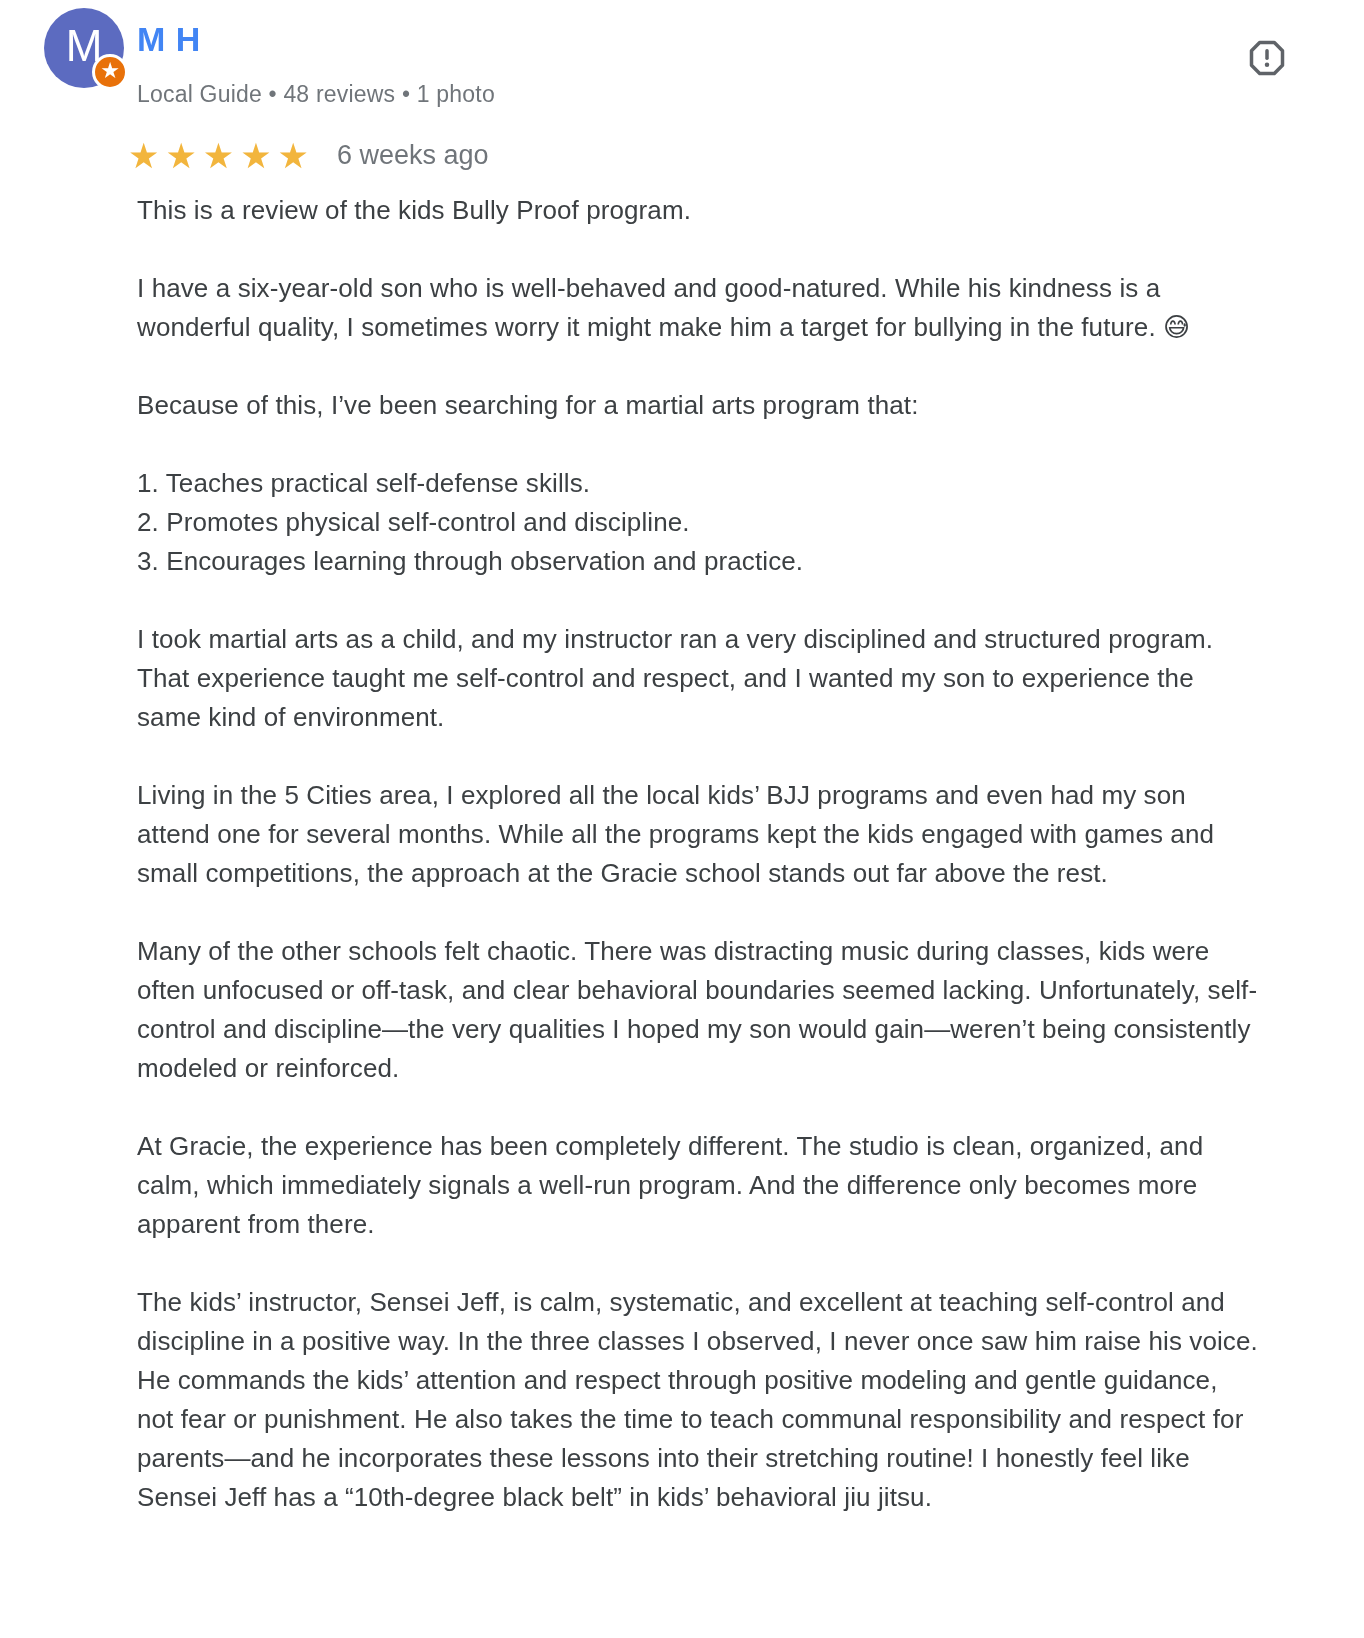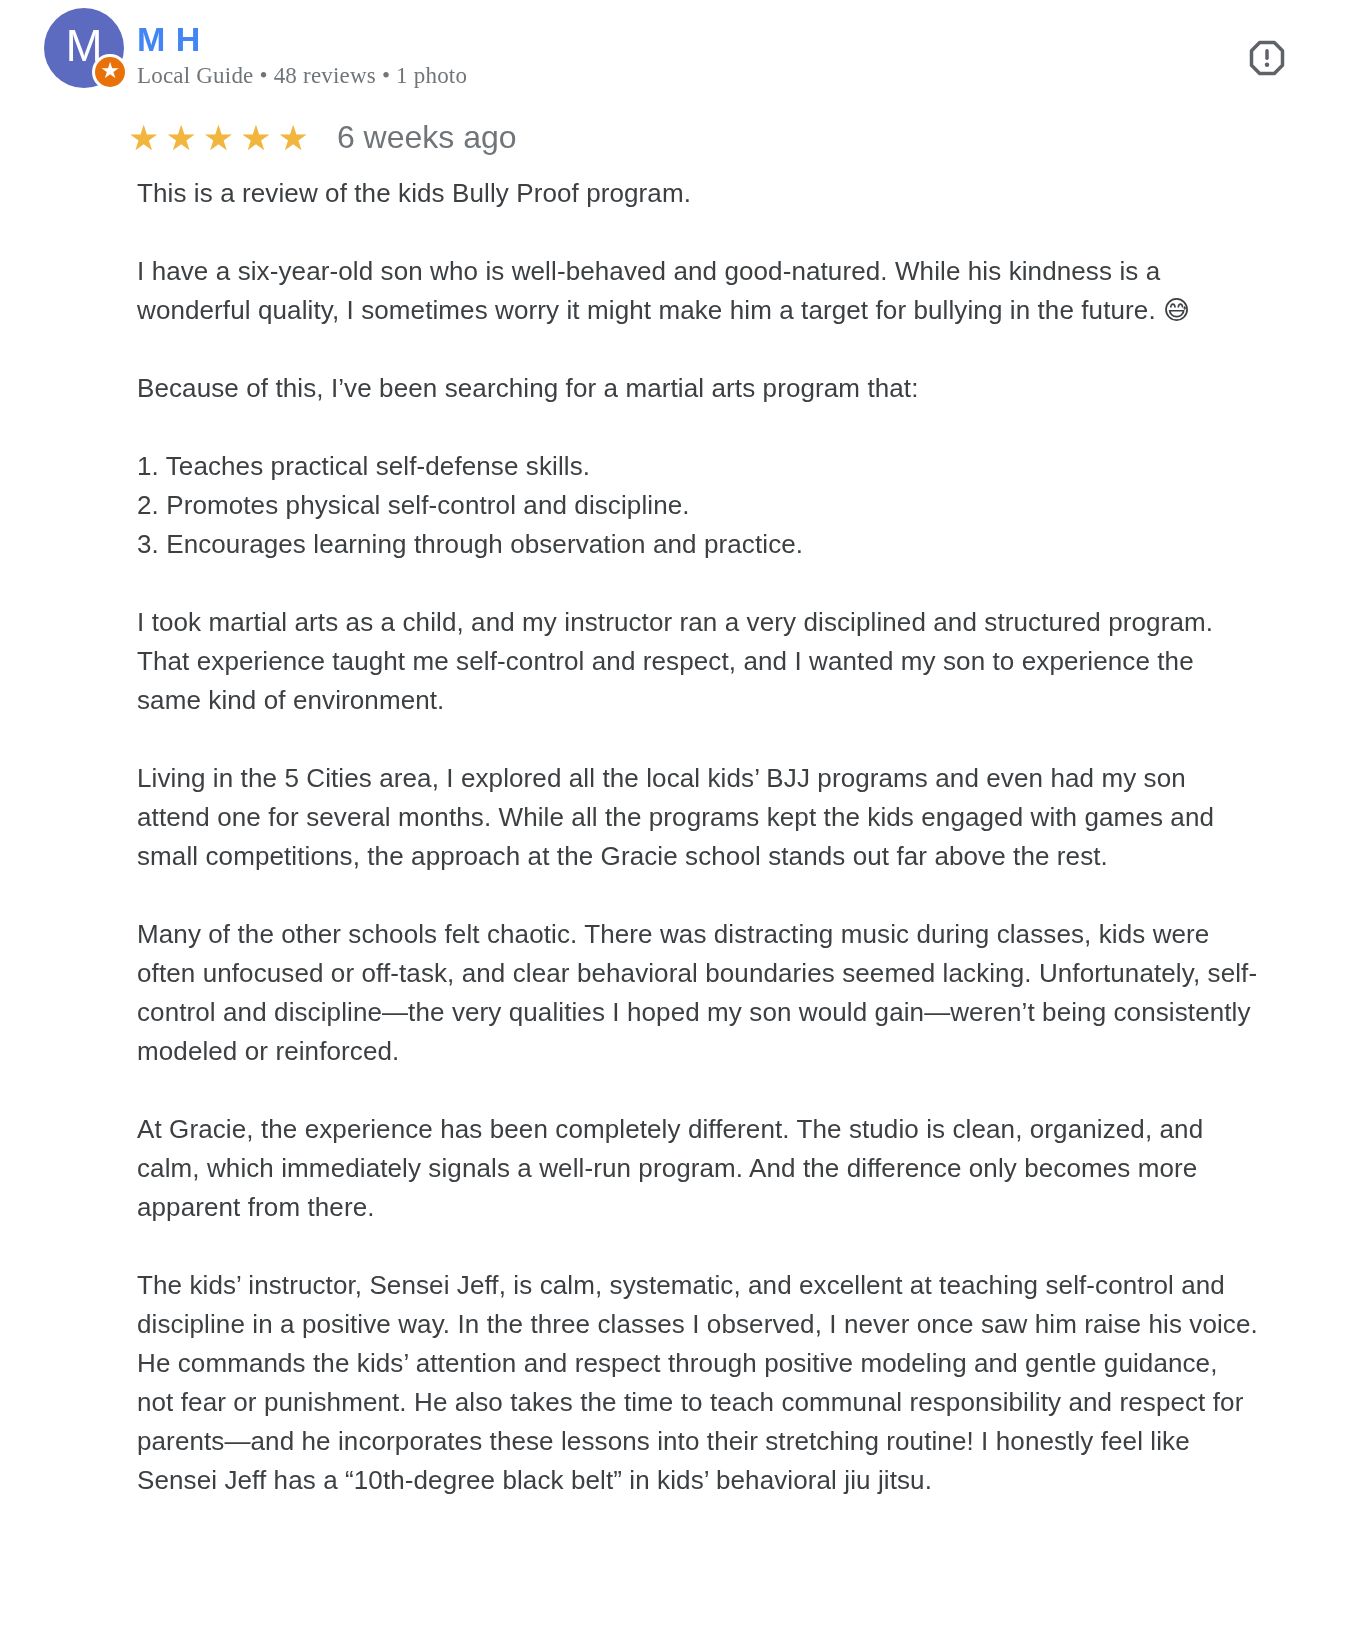--- a/index.html
+++ b/index.html
@@ -65,25 +65,24 @@
   .author-name {
     display: block;
     color: #4285f4;
     font-size: 34px;
     font-weight: 700;
     letter-spacing: 0.5px;
     text-decoration: none;
     cursor: pointer;
   }
   .author-meta {
-    margin-top: 4px;
+    margin-top: 22px;
     color: #70757a;
     font-size: 23px;
     letter-spacing: 0.2px;
-    font-family: Liberation Serif, serif;
   }
   .report-btn {
     position: absolute;
     top: 27px;
     right: 0px;
     width: 46px;
     height: 46px;
     background: none;
     border: none;
     cursor: pointer;
@@ -102,21 +101,21 @@
   .stars {
     color: #f2b53d;
     font-size: 35px;
     letter-spacing: 6px;
     line-height: 1;
     white-space: nowrap;
   }
   .time-ago {
     margin-left: 22px;
     color: #70757a;
-    font-size: 32px;
+    font-size: 27px;
   }
   
   .review-body {
     margin-top: 18px;
     margin-left: 93px;
     width: 1124px;
     color: #3c4043;
     font-size: 26px;
     line-height: 39px;
     letter-spacing: 0.1px;

